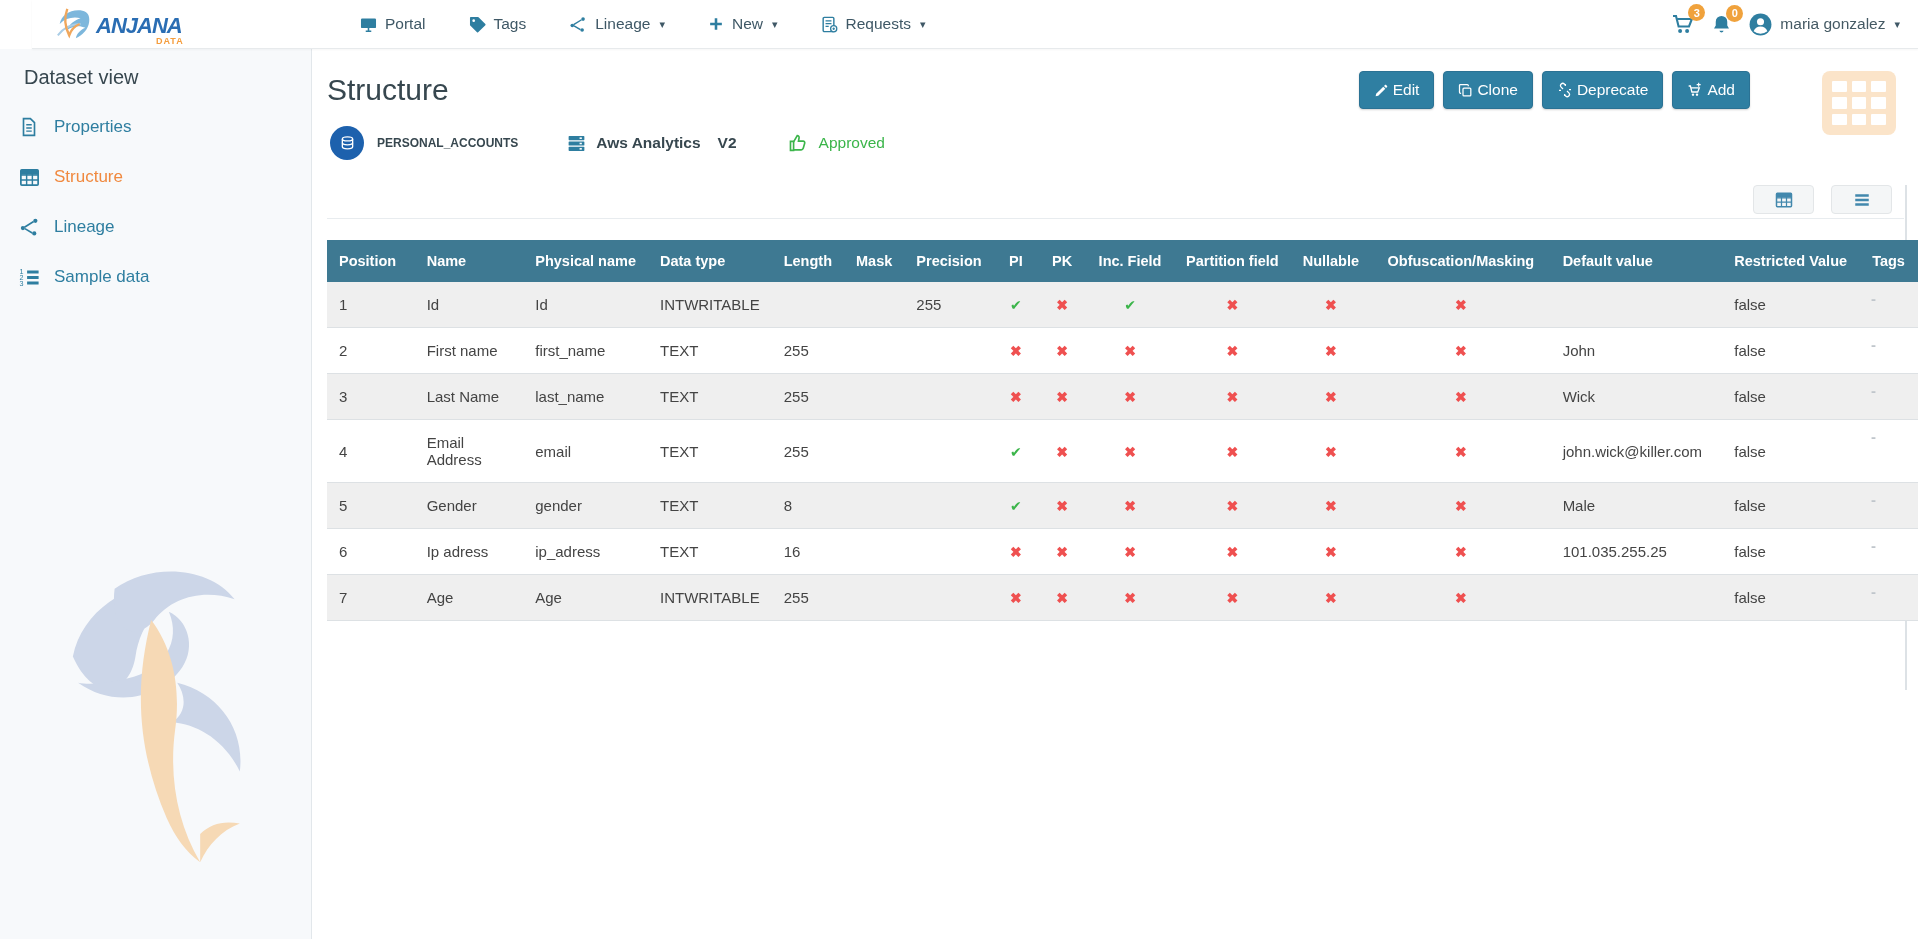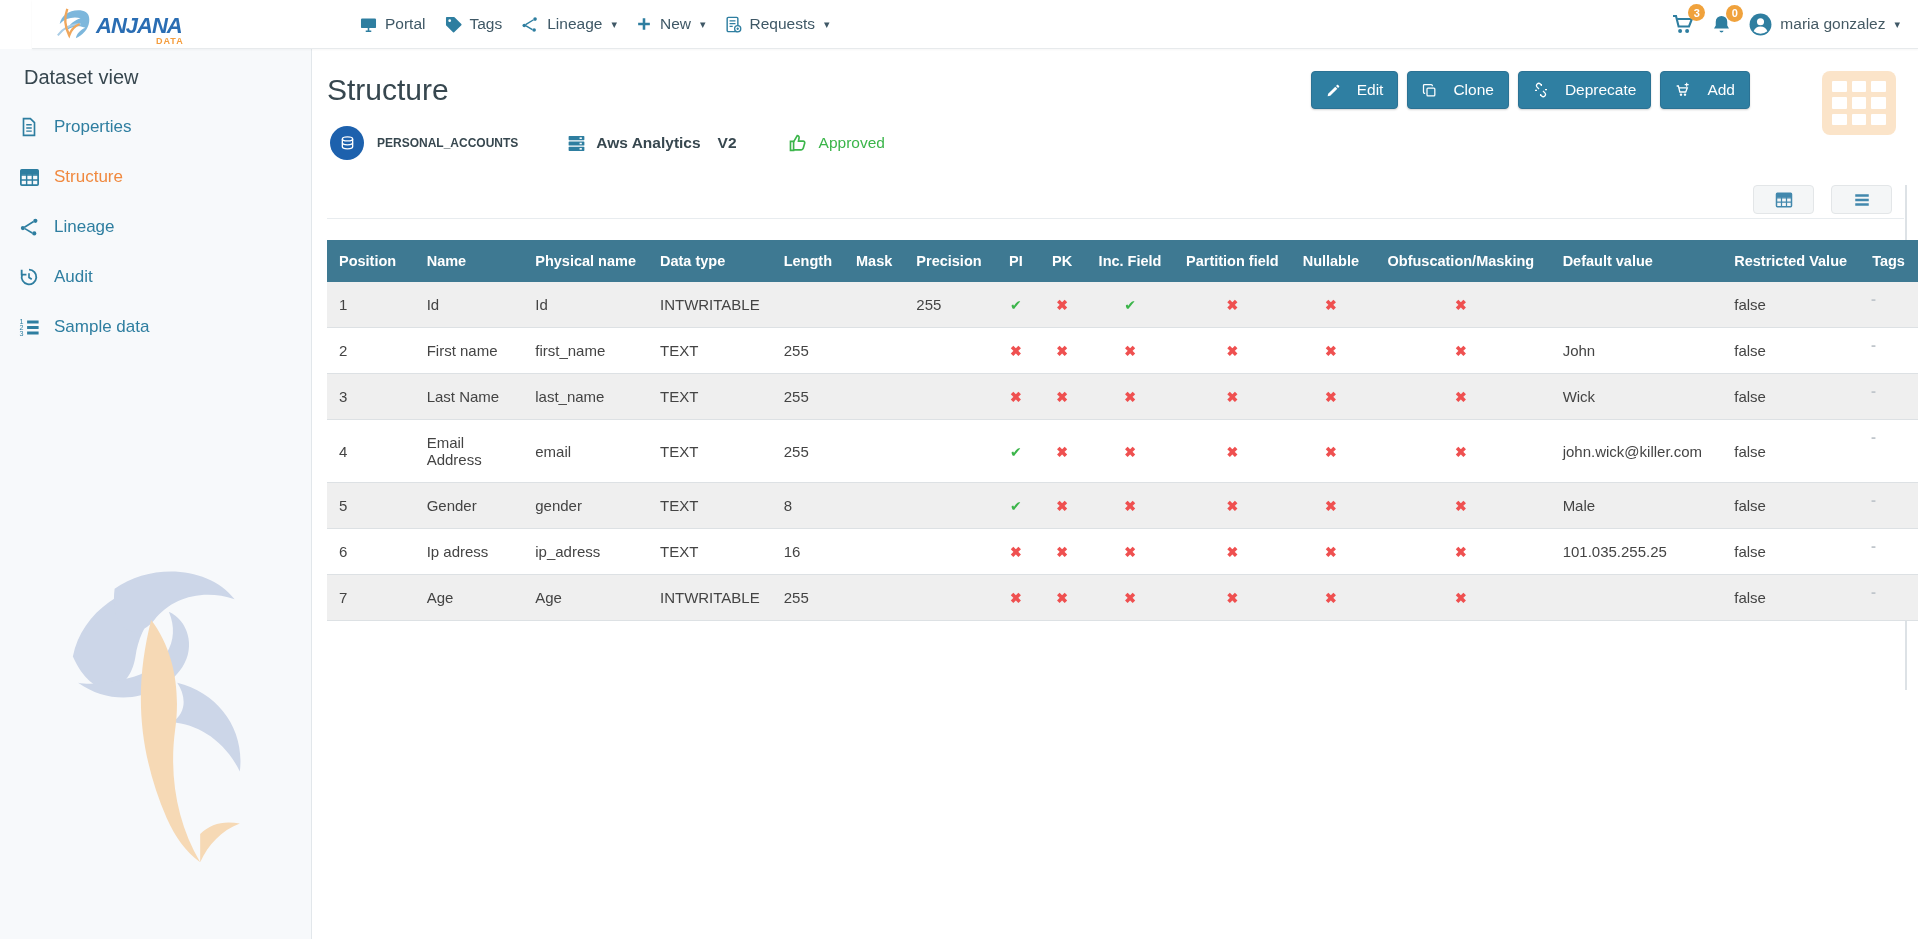--- a/index.html
+++ b/index.html
@@ -6,21 +6,21 @@
   html,body { width:1918px; height:939px; overflow:hidden; background:#fff;
               font-family:"Liberation Sans", sans-serif; color:#444; }
 
   
   .navbar { position:relative; height:49px; background:#fff; border-bottom:1px solid #e7eaec;
             box-shadow:0 1px 2px rgba(0,0,0,.04); z-index:5;margin-left:32px; }
   .brand { position:absolute; left:22px; top:6px; display:flex; align-items:center; }
   .brand-text { margin-left:4px; line-height:1; position:relative; }
   .brand-name { font-size:22px; font-weight:bold; color:#2a6db3; letter-spacing:-1px; font-style:italic; }
   .brand-sub { position:absolute; right:-2px; bottom:-9px; font-size:9px; font-weight:bold; color:#f59d3d; letter-spacing:1px; }
-  .nav-center { position:absolute; left:327px; top:0; height:48px; display:flex; align-items:center; gap:18px; }
+  .nav-center { position:absolute; left:327px; top:0; height:48px; display:flex; align-items:center; gap:42px; }
   .nav-item { display:flex; align-items:center; gap:7px; cursor:pointer; }
   .nav-item .ic { color:#2e7ea0; display:flex; }
   .nav-item .lbl { font-size:15.5px; color:#3f5866; }
   .caret { font-size:11px; color:#3f5866; margin-left:2px; }
   .nav-right { position:absolute; right:18px; top:0; height:48px; display:flex; align-items:center; gap:15px; }
   .icon-btn { position:relative; color:#2e7ea0; display:flex; cursor:pointer; }
   .badge { position:absolute; top:-8px; right:-10px; background:#f0a23c; color:#fff; font-size:11px; font-weight:bold;
            min-width:17px; height:17px; border-radius:9px; display:flex; align-items:center; justify-content:center; padding:0 3px; }
   .user { display:flex; align-items:center; gap:7px; cursor:pointer; }
   .user .uname { font-size:15.5px; color:#455a64; }
@@ -42,21 +42,21 @@
   .db-badge { width:34px; height:34px; border-radius:50%; background:#1d61ad; display:flex; align-items:center; justify-content:center; }
   .entity-name { margin-left:13px; font-size:12px; font-weight:bold; color:#37474f; }
   .src-group { margin-left:48px; display:flex; align-items:center; gap:9px; }
   .src-group .ic { color:#2e7ea0; display:flex; }
   .src-name { font-size:15.5px; font-weight:bold; color:#37474f; }
   .version { margin-left:17px; font-size:15.5px; font-weight:bold; color:#37474f; }
   .status-group { margin-left:50px; display:flex; align-items:center; gap:10px; color:#3bb54a; }
   .status-label { font-size:15.5px; color:#3bb54a; }
 
   .actions { position:absolute; top:22px; right:168px; display:flex; gap:9px; }
-  .btn { height:38px; display:flex; align-items:center; gap:16px; padding:0 14px; background:#2f7fa2; border:1px solid #2b7294;
+  .btn { height:38px; display:flex; align-items:center; gap:4px; padding:0 14px; background:#2f7fa2; border:1px solid #2b7294;
          border-radius:4px; color:#fff; font-size:15.5px; cursor:pointer; box-shadow:0 1px 2px rgba(0,0,0,.18); }
   .btn .ic { display:flex; }
   .peach-grid { position:absolute; top:22px; right:22px; width:74px; height:64px; background:#fbe4c9; border-radius:8px;
                 display:grid; grid-template-columns:repeat(3,1fr); grid-template-rows:repeat(3,1fr); gap:5px; padding:10px; }
   .peach-grid div { background:#fff; border-radius:1px; }
 
   .view-toggles { position:absolute; top:136px; right:26px; display:flex; gap:17px; }
   .toggle-btn { width:61px; height:29px; background:#f4f6f7; border:1px solid #e3e6e8; border-radius:4px;
                 display:flex; align-items:center; justify-content:center; color:#4288ad; cursor:pointer; }
   .divider { position:absolute; top:169px; left:14px; right:14px; height:1px; background:#e8ecef; }
@@ -205,30 +205,20 @@
     <div class="side-item">
       <span class="ic">
         <svg width="23" height="22" viewBox="0 0 24 24">
             <path d="M6.5 12.2 16.5 6M7 13.8l8 4.8" stroke="currentColor" stroke-width="1.8" fill="none"></path>
             <circle cx="4.8" cy="13.2" r="2.3" fill="currentColor"></circle>
             <circle cx="18.4" cy="5.2" r="2.3" fill="currentColor"></circle>
             <circle cx="17.2" cy="19" r="2.3" fill="currentColor"></circle>
           </svg>
       </span>
       <span class="lbl">Lineage</span>
-    </div>
-    <div class="side-item">
-      <span class="ic">
-        <svg width="22" height="22" viewBox="0 0 24 24">
-            <path d="M12 4a8 8 0 1 1-7.6 5.5" fill="none" stroke="currentColor" stroke-width="2"></path>
-            <path d="M4 4.2v5.2h5.2" fill="none" stroke="currentColor" stroke-width="2"></path>
-            <path d="M12 8v4.5l3 2" stroke="currentColor" stroke-width="1.8" fill="none"></path>
-          </svg>
-      </span>
-      <span class="lbl">Audit</span>
     </div>
     <div class="side-item">
       <span class="ic">
         <svg width="23" height="23" viewBox="0 0 24 24">
             <path d="M9.5 6.2h12M9.5 12h12M9.5 17.8h12" stroke="currentColor" stroke-width="3"></path>
             <text x="1.5" y="8.6" font-size="7.5" fill="currentColor" font-family="sans-serif">1</text>
             <text x="1.5" y="14.6" font-size="7.5" fill="currentColor" font-family="sans-serif">2</text>
             <text x="1.5" y="20.6" font-size="7.5" fill="currentColor" font-family="sans-serif">3</text>
           </svg>
       </span>

